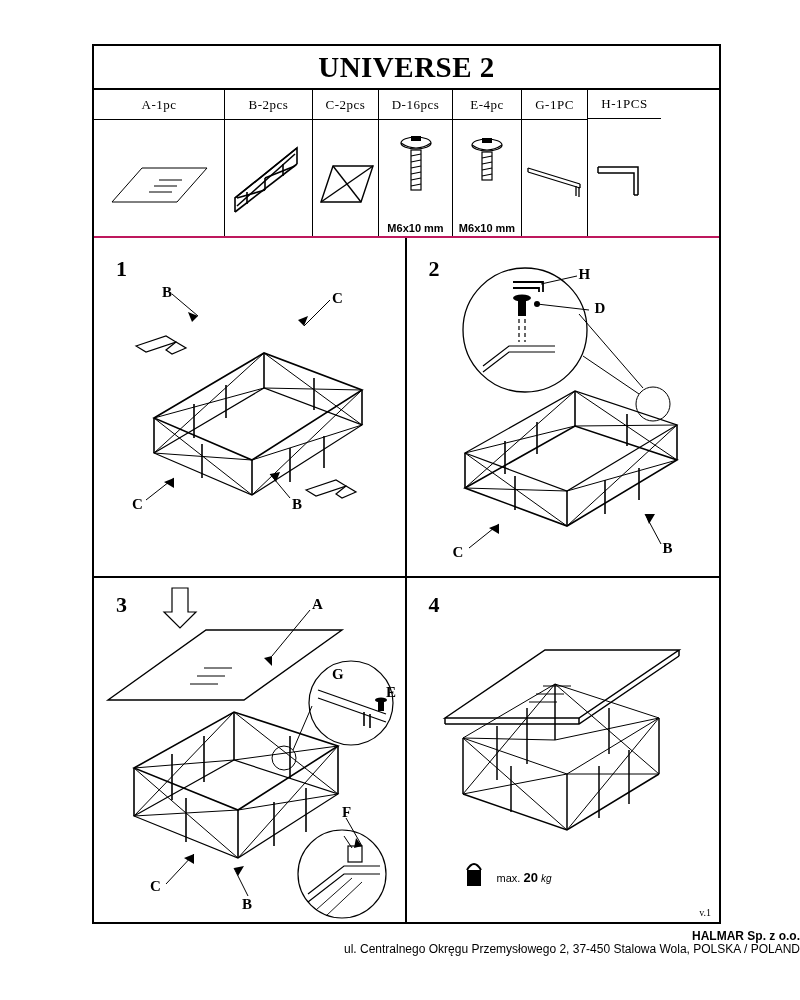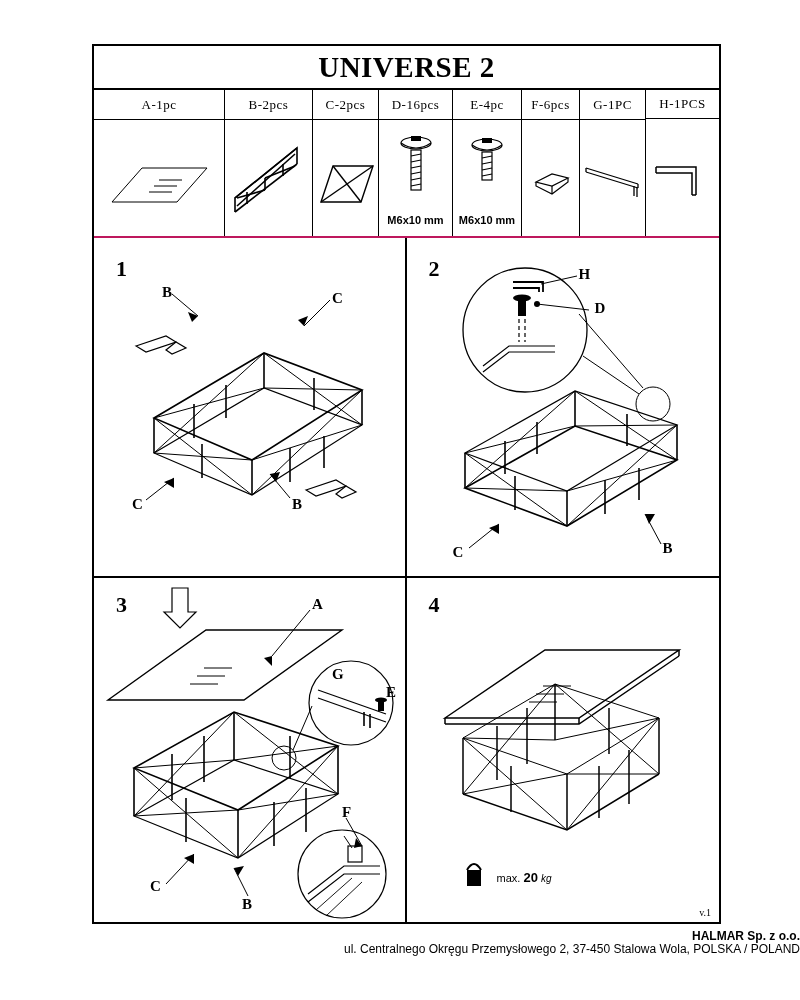--- a/index.html
+++ b/index.html
@@ -88,21 +88,21 @@
   .part-art {
     flex: 1;
     width: 100%;
     position: relative;
   }
   .part-spec {
     font-size: 11px;
     font-weight: bold;
     text-align: center;
     width: 100%;
-    padding-bottom: 10px;
+    padding-bottom: 2px;
     white-space: nowrap;
   }
 
   
   .steps {
     position: absolute;
     left: 0;
     top: 192px;
     width: 100%;
     height: 686px;
@@ -244,32 +244,20 @@
               <line x1="29" y1="38" x2="39" y2="36"></line>
               <line x1="29" y1="44" x2="39" y2="42"></line>
               <line x1="29" y1="50" x2="39" y2="48"></line>
               <line x1="29" y1="56" x2="39" y2="54"></line>
             </g>
           </svg>
         </div>
         <div class="part-spec">M6x10 mm</div>
       </div>
 
-      <div class="part-cell" style="width:58px">
-        <div class="part-label">F-6pcs</div>
-        <div class="part-art">
-          <svg width="58" height="117" viewBox="0 0 58 117">
-            <g class="ln" stroke-width="1.2">
-              <polygon points="14,62 30,54 46,58 30,66" fill="#fff"></polygon>
-              <polyline points="14,62 14,66 30,74 46,62 46,58"></polyline>
-              <line x1="30" y1="66" x2="30" y2="74"></line>
-            </g>
-          </svg>
-        </div>
-      </div>
 
       <div class="part-cell" style="width:66px">
         <div class="part-label">G-1PC</div>
         <div class="part-art">
           <svg width="66" height="117" viewBox="0 0 66 117">
             <g class="ln" stroke-width="1.3">
               <line x1="6" y1="48" x2="58" y2="64"></line>
               <line x1="6" y1="52" x2="58" y2="68"></line>
               <line x1="6" y1="48" x2="6" y2="52"></line>
               <line x1="58" y1="64" x2="58" y2="68"></line>

